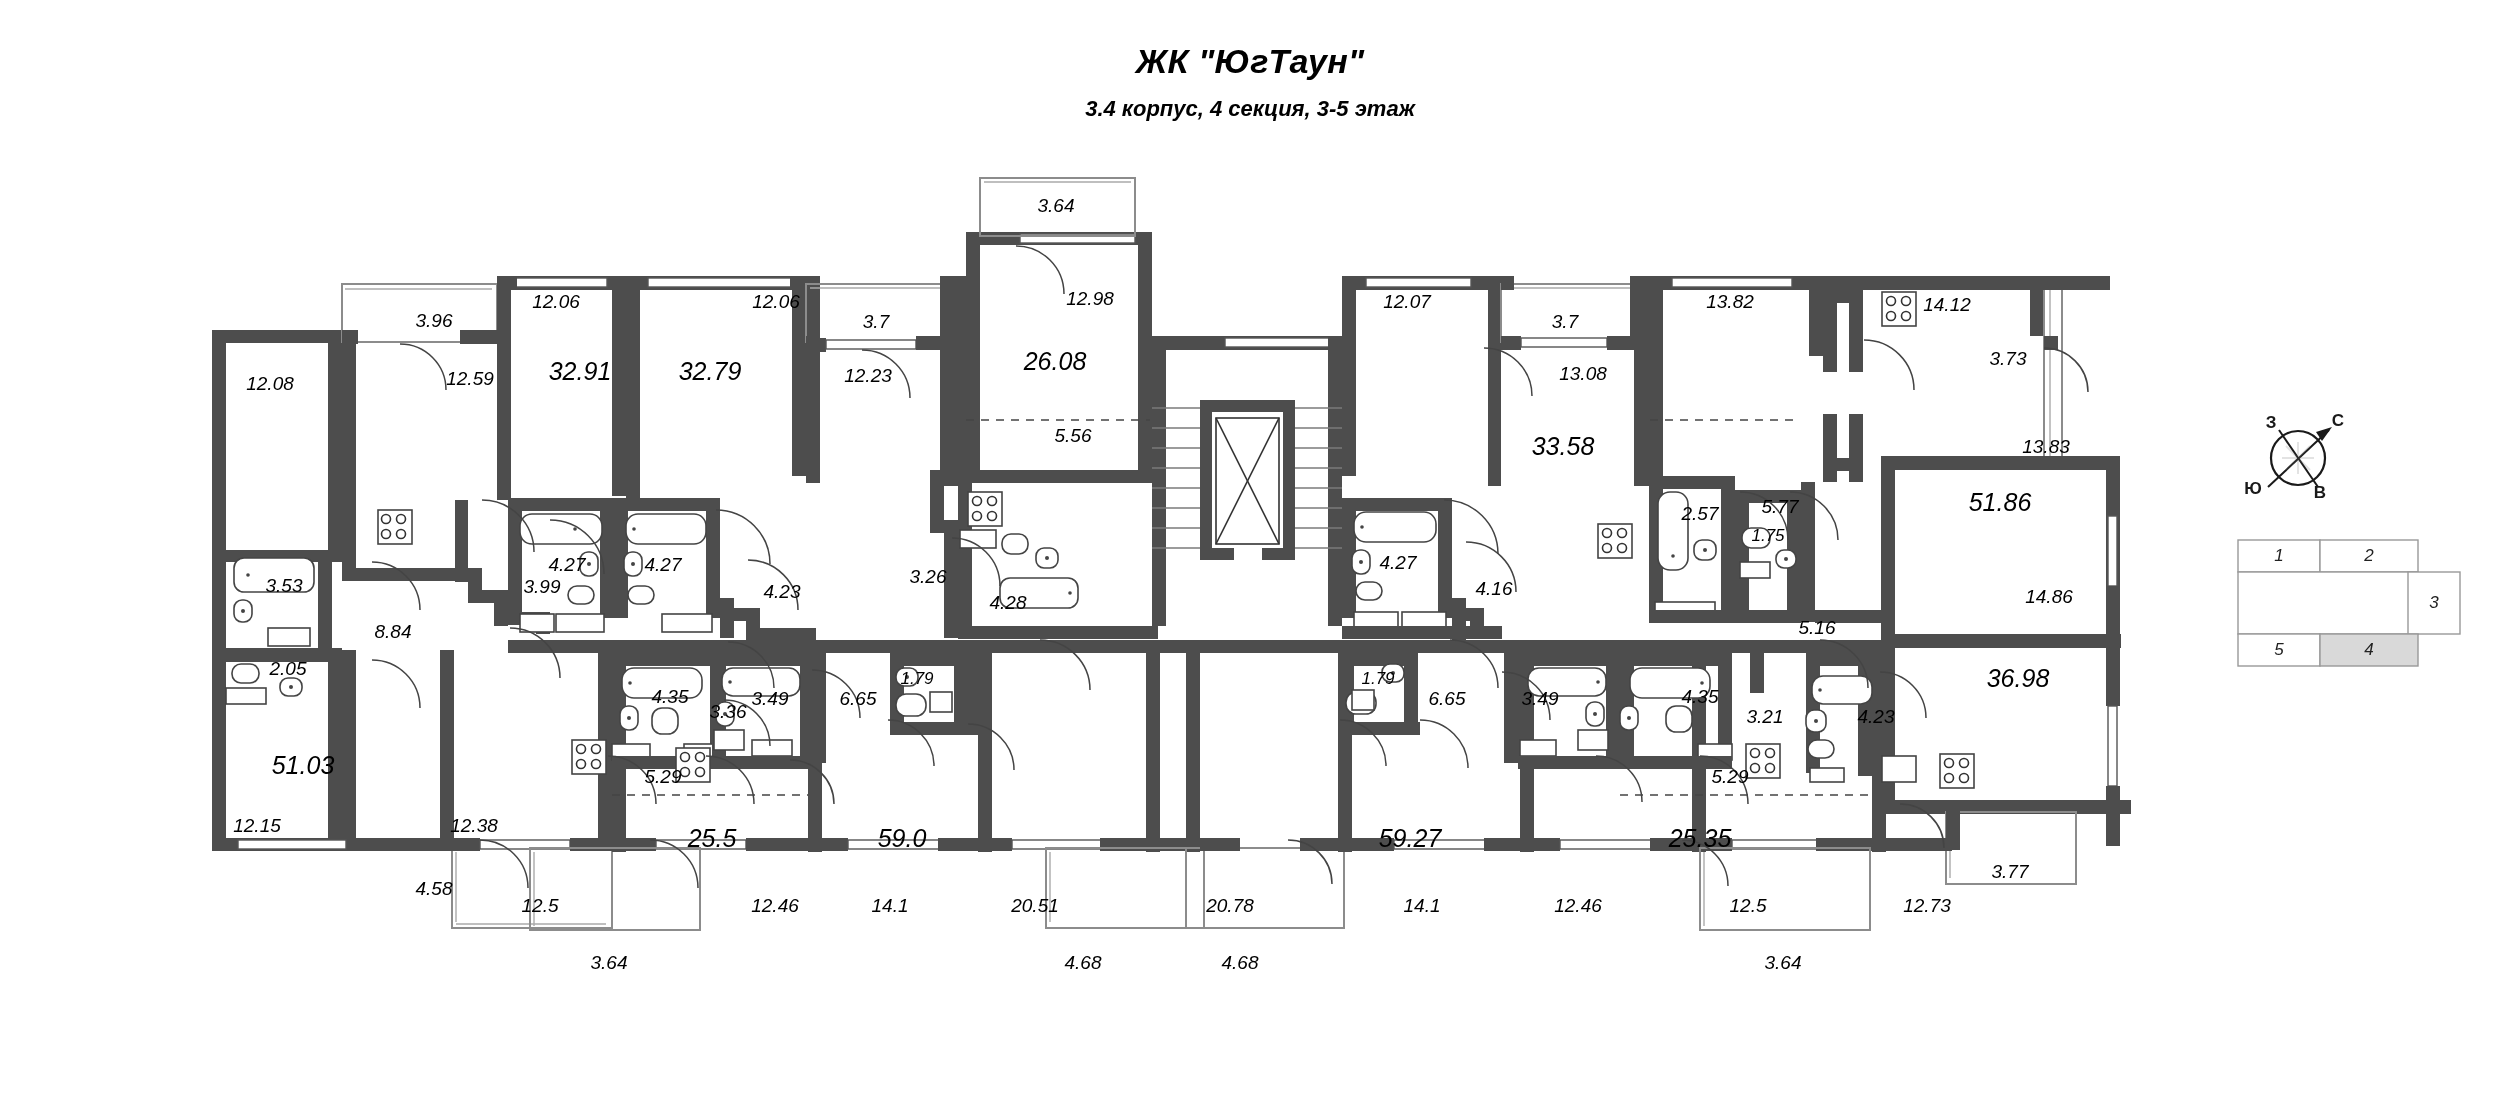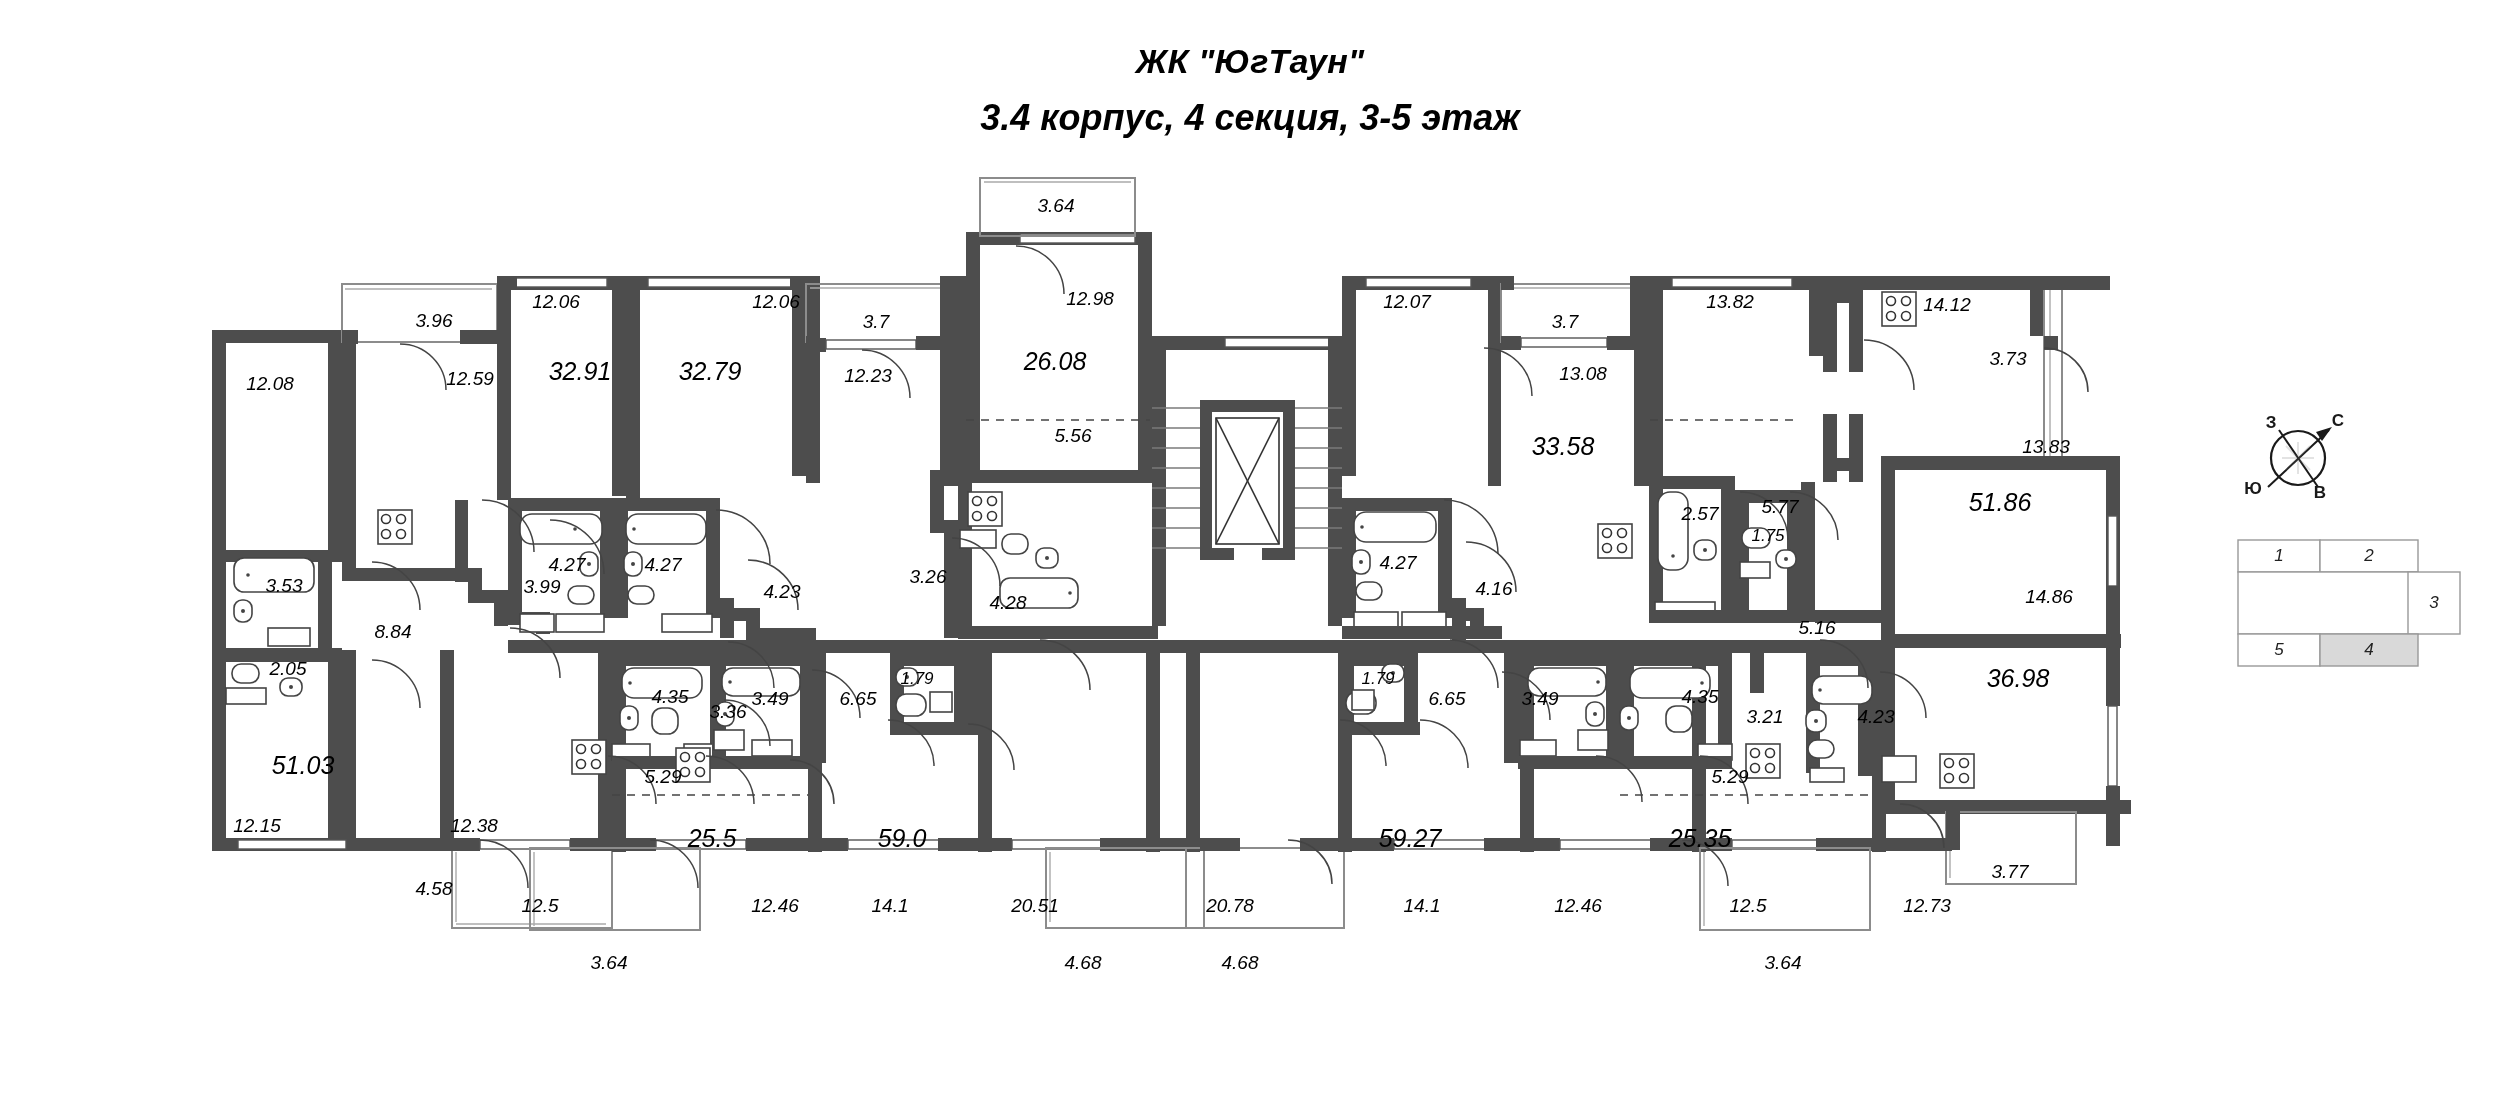--- a/index.html
+++ b/index.html
@@ -35,21 +35,21 @@
     font-size: 34px;
     color: #000;
     letter-spacing: 0.2px;
     margin: 0;
     line-height: 1.25;
   }
   .title-sub {
     font-family: "Liberation Sans", sans-serif;
     font-style: italic;
     font-weight: bold;
-    font-size: 36px;
+    font-size: 22px;
     color: #000;
     margin: 8px;
     margin-top: 12px;
     line-height: 1.25;
   }
   svg.plan {
     position: absolute;
     left: 0;
     top: 0;
     display: block;

